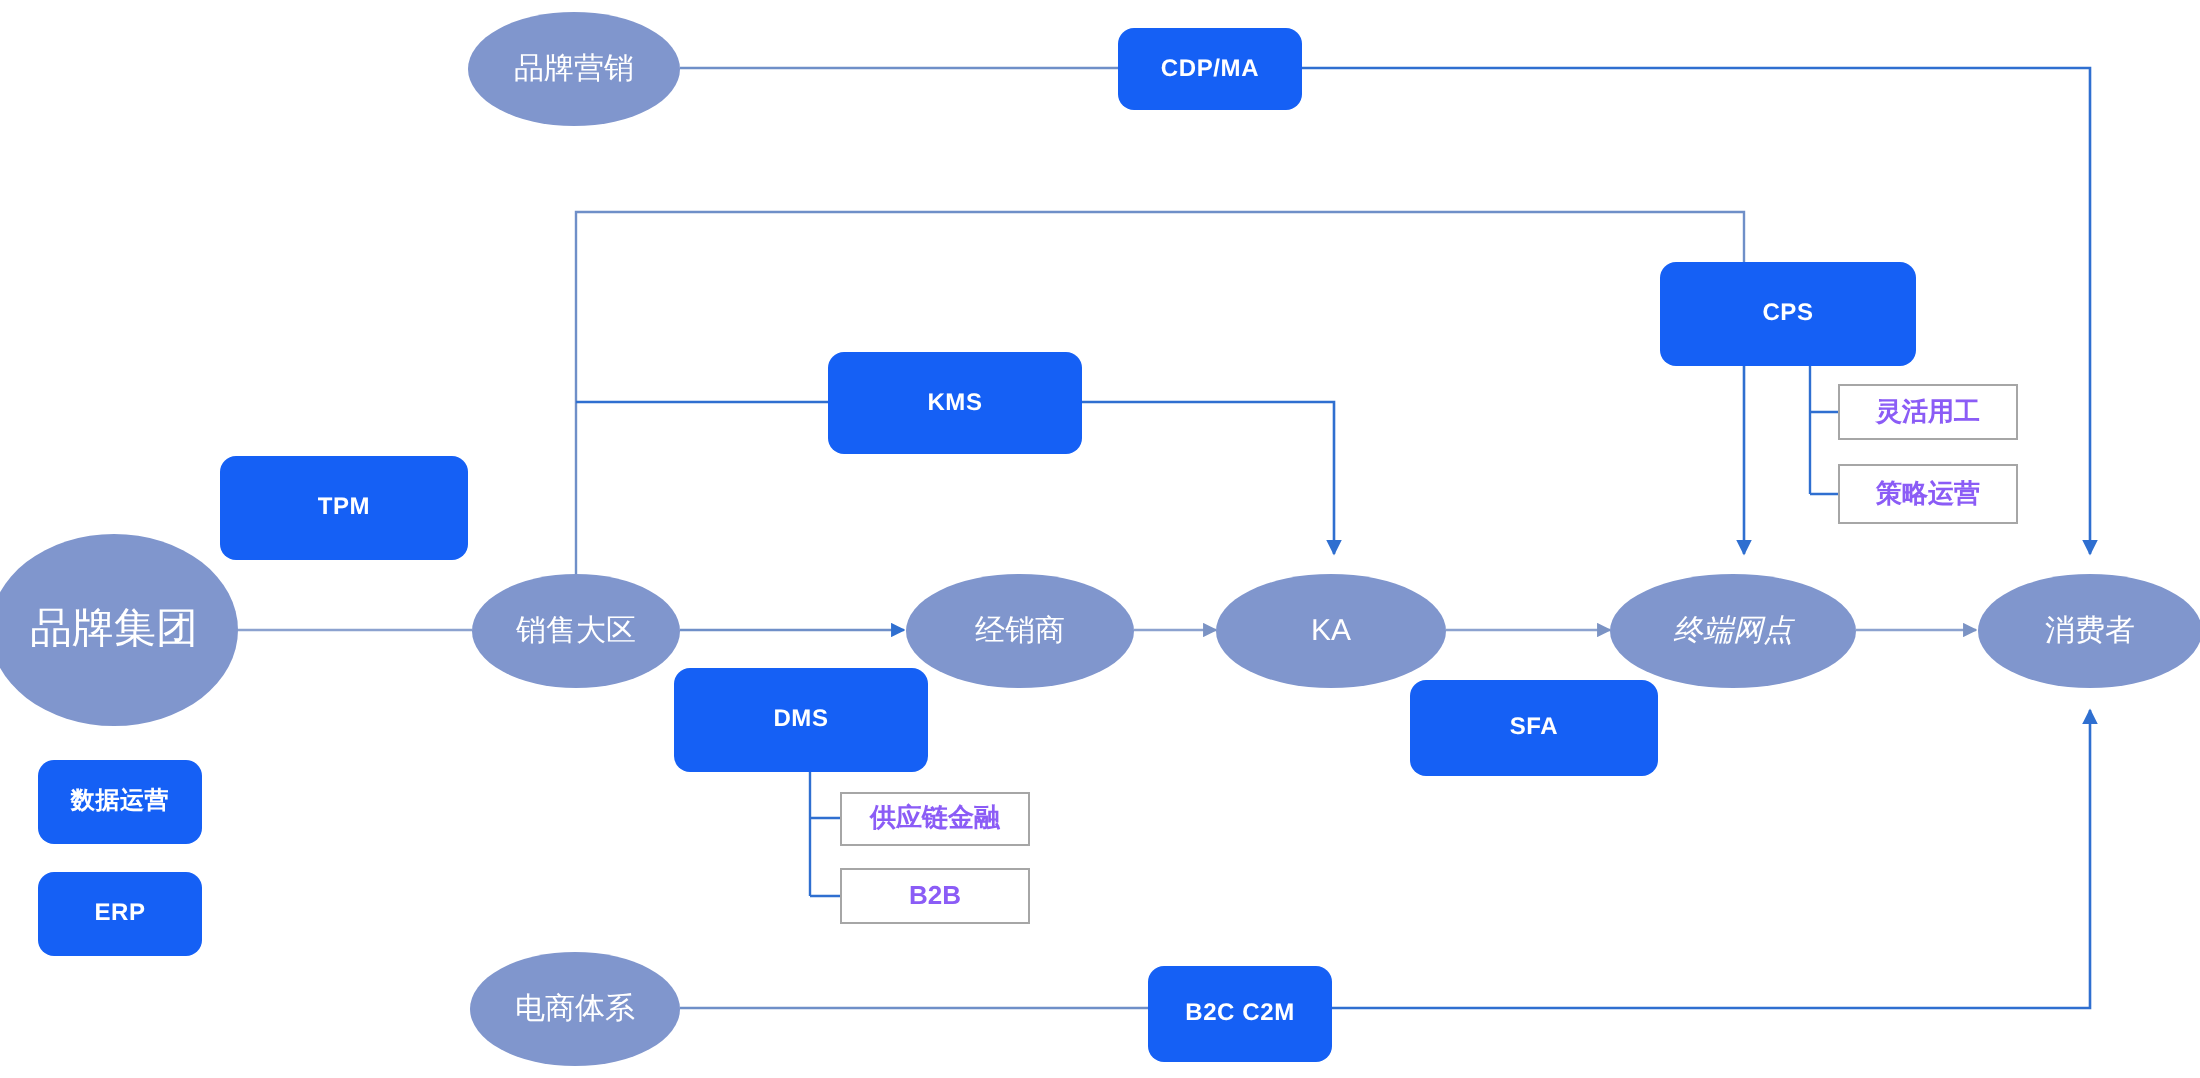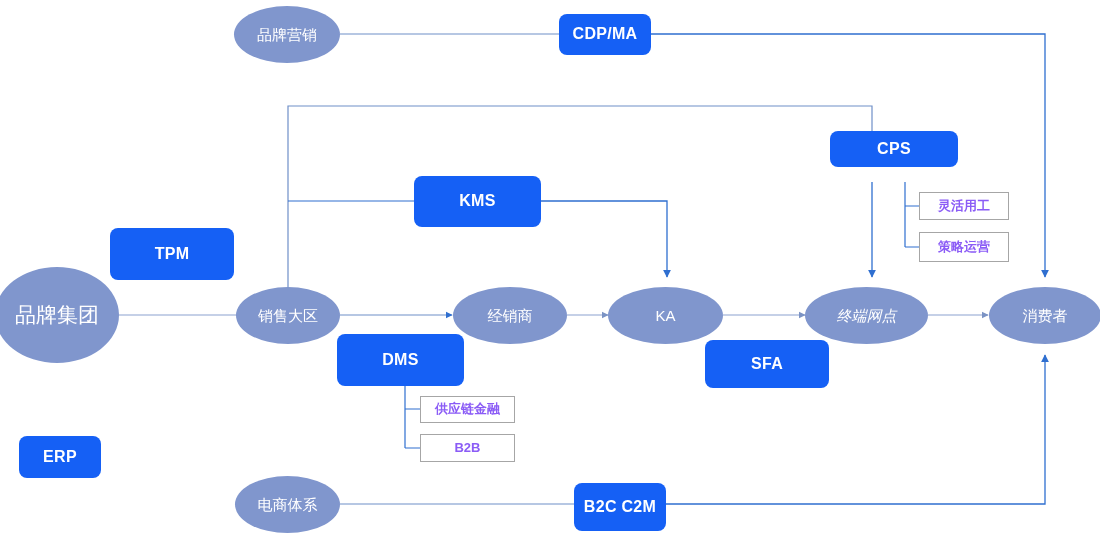--- a/index.html
+++ b/index.html
@@ -41,21 +41,21 @@
     font-size: 15px;
     font-weight: 400;
   }
   .ellipse.big {
     font-size: 21px;
   }
   .rect {
     background: #1560f5;
     color: #ffffff;
     border-radius: 8px;
-    font-size: 16px;
+    font-size: 12px;
     font-weight: bold;
     letter-spacing: 0.3px;
   }
   .subbox {
     background: #ffffff;
     border: 1px solid #a6a6a6;
     color: #8b5cf6;
     font-size: 13px;
     font-weight: bold;
   }
@@ -113,30 +113,31 @@
   <div class="node ellipse" style="left:608px; top:287px; width:115px; height:57px;">KA</div>
 
   <div class="node ellipse" style="left:805px; top:287px; width:123px; height:57px;font-style:italic;">终端网点</div>
 
   <div class="node ellipse" style="left:989px; top:287px; width:112px; height:57px;">消费者</div>
 
   <div class="node ellipse" style="left:235px; top:476px; width:105px; height:57px;">电商体系</div>
 
   <div class="node rect" style="left:559px; top:14px; width:92px; height:41px;">CDP/MA</div>
 
-  <div class="node rect" style="left:830px; top:131px; width:128px; height:36px;">CPS</div>
+  <div class="node rect" style="left:830px; top:131px; width:128px; height:52px;">CPS</div>
 
   <div class="node rect" style="left:414px; top:176px; width:127px; height:51px;">KMS</div>
 
   <div class="node rect" style="left:110px; top:228px; width:124px; height:52px;">TPM</div>
 
   <div class="node rect" style="left:337px; top:334px; width:127px; height:52px;">DMS</div>
 
   <div class="node rect" style="left:705px; top:340px; width:124px; height:48px;">SFA</div>
 
+  <div class="node rect" style="left:19px; top:380px; width:82px; height:42px;">数据运营</div>
 
   <div class="node rect" style="left:19px; top:436px; width:82px; height:42px;">ERP</div>
 
   <div class="node rect" style="left:574px; top:483px; width:92px; height:48px;">B2C C2M</div>
 
   <div class="node subbox" style="left:919px; top:192px; width:90px; height:28px;">灵活用工</div>
 
   <div class="node subbox" style="left:919px; top:232px; width:90px; height:30px;">策略运营</div>
 
   <div class="node subbox" style="left:420px; top:396px; width:95px; height:27px;">供应链金融</div>

